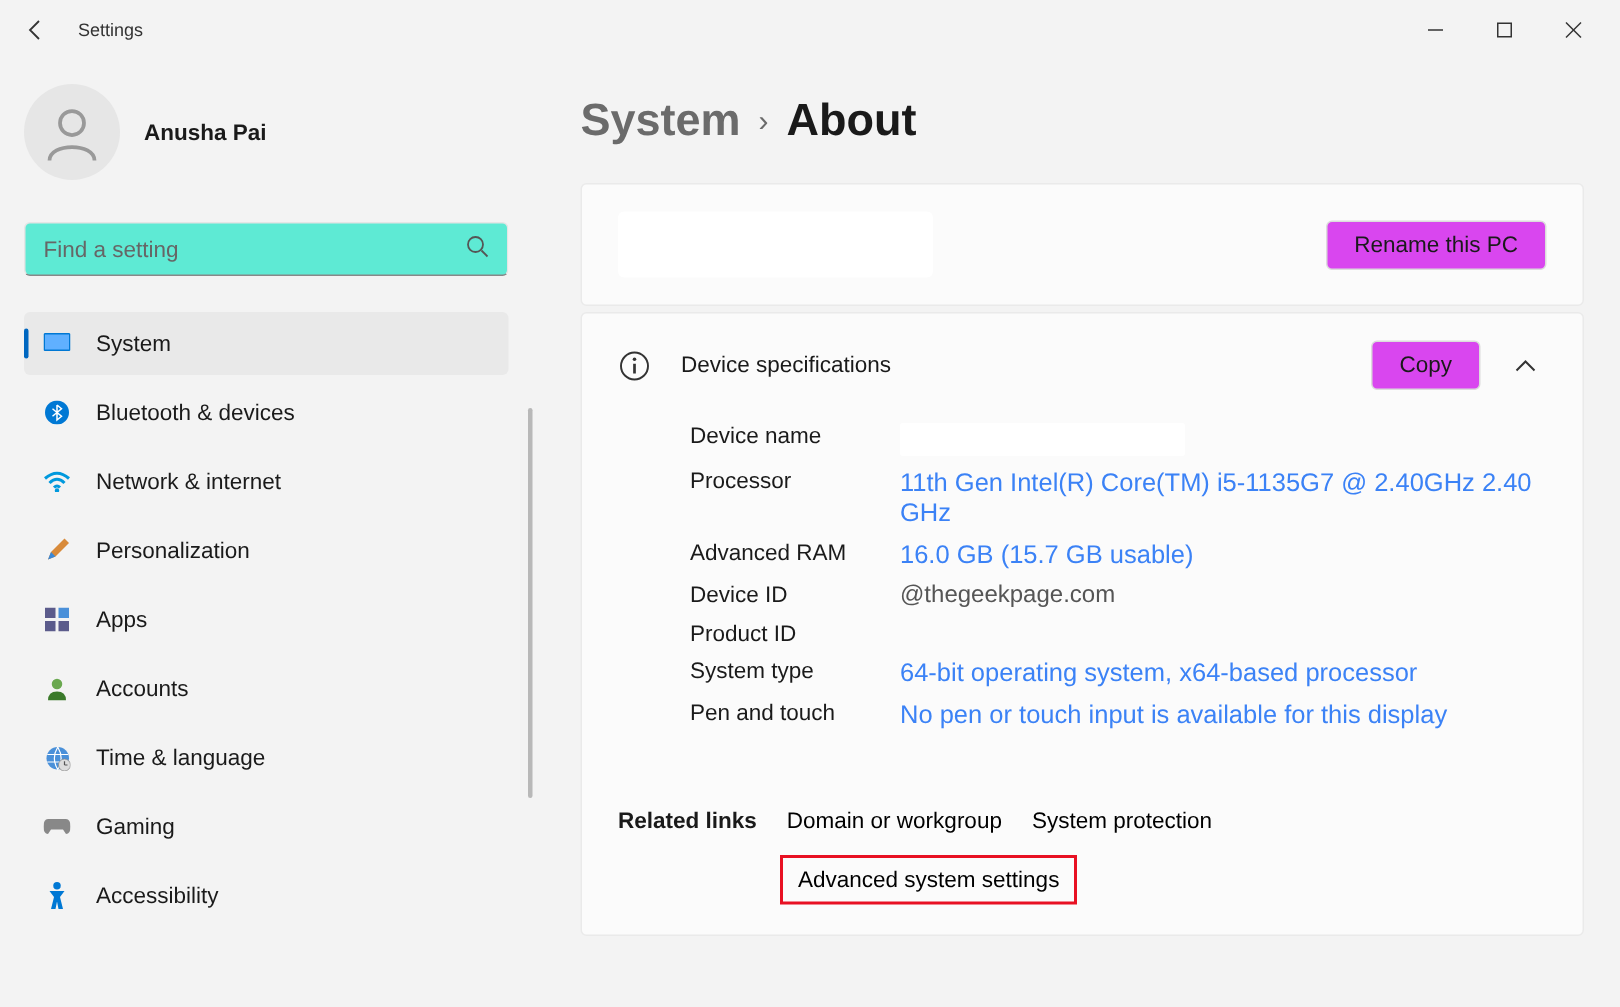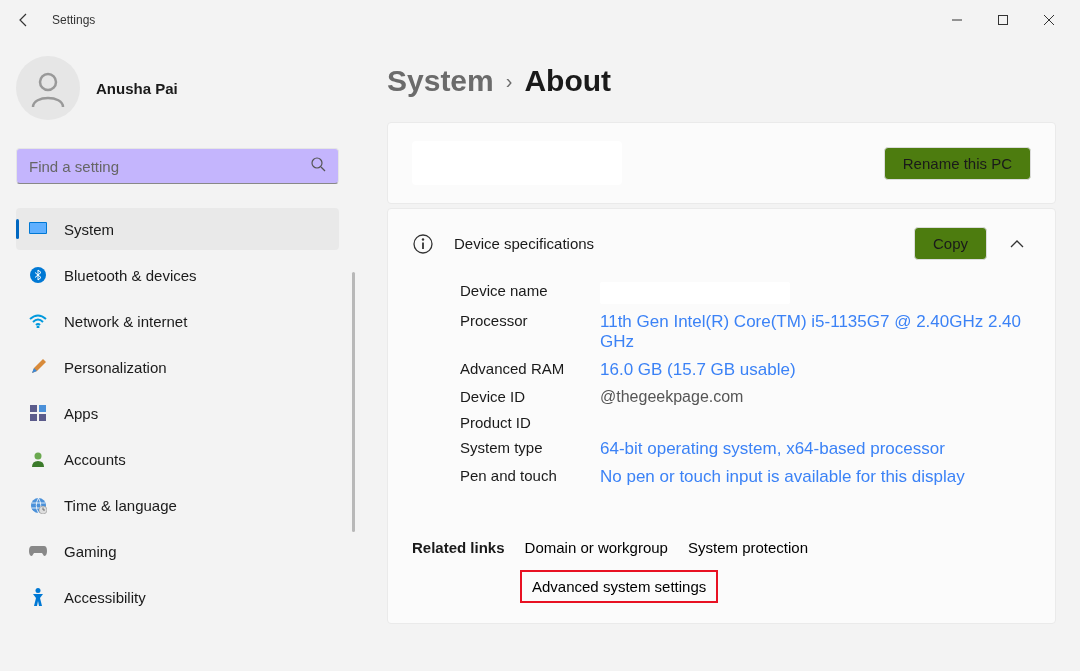--- a/index.html
+++ b/index.html
@@ -11,21 +11,21 @@
     .titlebar .winbtns { margin-left: auto; display: flex; }
     .titlebar .winbtn { width: 46px; height: 40px; display: flex; align-items: center; justify-content: center; cursor: pointer; }
     
     .container { display: flex; height: calc(100% - 40px); }
     
     .sidebar { width: 355px; padding: 12px 16px 0 16px; position: relative; }
     .user-profile { display: flex; align-items: center; margin-bottom: 24px; padding: 4px 0; }
     .avatar { width: 64px; height: 64px; border-radius: 50%; background: #e6e6e6; display: flex; align-items: center; justify-content: center; margin-right: 16px; }
     .user-name { font-size: 15px; color: #1a1a1a; font-weight: 600; }
     
-    .search-box { background: #c4b5fd; border: 1px solid #e5e5e5; border-bottom: 1px solid #888; border-radius: 4px; height: 36px; display: flex; align-items: center; padding: 0 12px; margin-bottom: 24px; }
+    .search-box { background: #5eead4; border: 1px solid #e5e5e5; border-bottom: 1px solid #888; border-radius: 4px; height: 36px; display: flex; align-items: center; padding: 0 12px; margin-bottom: 24px; }
     .search-box input { flex: 1; border: none; outline: none; font-size: 15px; color: #333; background: transparent; }
     .search-box input::placeholder { color: #666; }
     
     .nav-list { list-style: none; }
     .nav-item { display: flex; align-items: center; height: 42px; padding: 0 12px; border-radius: 4px; cursor: pointer; margin-bottom: 4px; position: relative; }
     .nav-item.active { background: #e9e9e9; }
     .nav-item.active::before { content: ''; position: absolute; left: 0; top: 11px; bottom: 11px; width: 3px; background: #0067c0; border-radius: 2px; }
     .nav-item .icon { width: 20px; height: 20px; margin-right: 16px; display: flex; align-items: center; justify-content: center; }
     .nav-item .label { font-size: 15px; color: #1a1a1a; }
     
@@ -33,21 +33,21 @@
 
     .main { flex: 1; padding: 24px 24px 0 32px; overflow-y: auto; }
     .breadcrumb { display: flex; align-items: center; margin-bottom: 24px; }
     .breadcrumb .bc { font-size: 30px; font-weight: 600; color: #6b6b6b; cursor: pointer; }
     .breadcrumb .sep { margin: 0 12px; color: #6b6b6b; font-size: 20px; }
     .breadcrumb .cur { font-size: 30px; font-weight: 600; color: #1a1a1a; }
     
     .card { background: #fbfbfb; border: 1px solid #eaeaea; border-radius: 4px; margin-bottom: 4px; }
     .rename-card { display: flex; align-items: center; padding: 18px 24px; }
     .rename-card .blank { width: 210px; height: 44px; background: #fff; border-radius: 4px; }
-    .btn { background: #4d7c0f; border: 1px solid #dcdcdc; border-radius: 4px; padding: 7px 18px; font-size: 15px; color: #1a1a1a; cursor: pointer; margin-left: auto; }
+    .btn { background: #d946ef; border: 1px solid #dcdcdc; border-radius: 4px; padding: 7px 18px; font-size: 15px; color: #1a1a1a; cursor: pointer; margin-left: auto; }
     
     .spec-header { display: flex; align-items: center; padding: 18px 24px; }
     .spec-header .info-icon { width: 22px; height: 22px; margin-right: 20px; display: flex; align-items: center; justify-content: center; }
     .spec-header .heading { font-size: 15px; color: #1a1a1a; }
     .spec-header .chev { margin-left: 16px; display: flex; align-items: center; justify-content: center; width: 28px; cursor: pointer; }
     
     .spec-table { padding: 4px 0 24px 72px; }
     .spec-row { display: flex; margin-bottom: 8px; align-items: flex-start; }
     .spec-label { width: 140px; font-size: 15px; color: #1a1a1a; flex-shrink: 0; }
     .spec-value { font-size: 17px; color: #3b82f6; max-width: 440px; }

